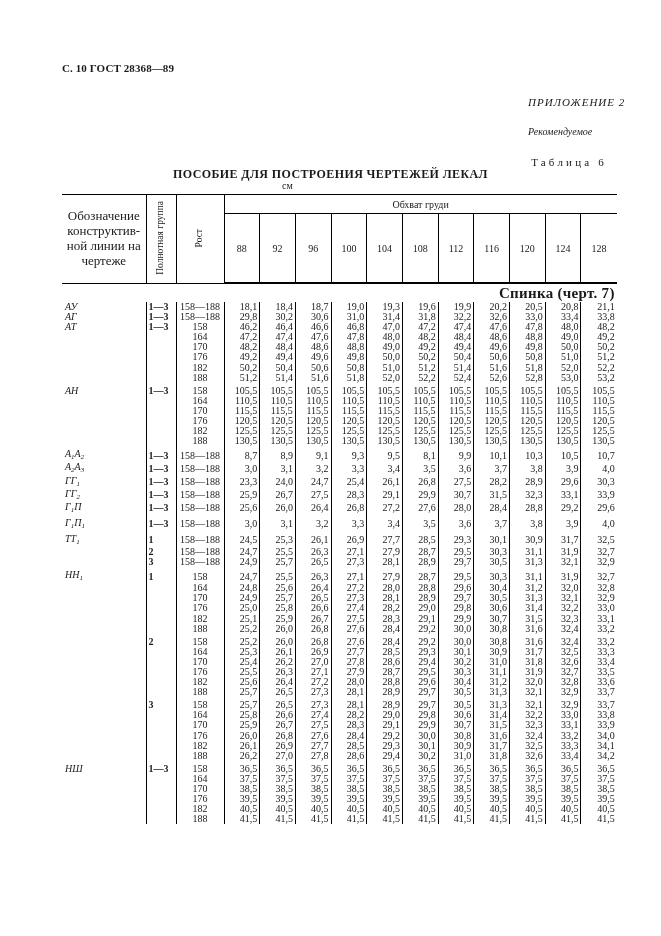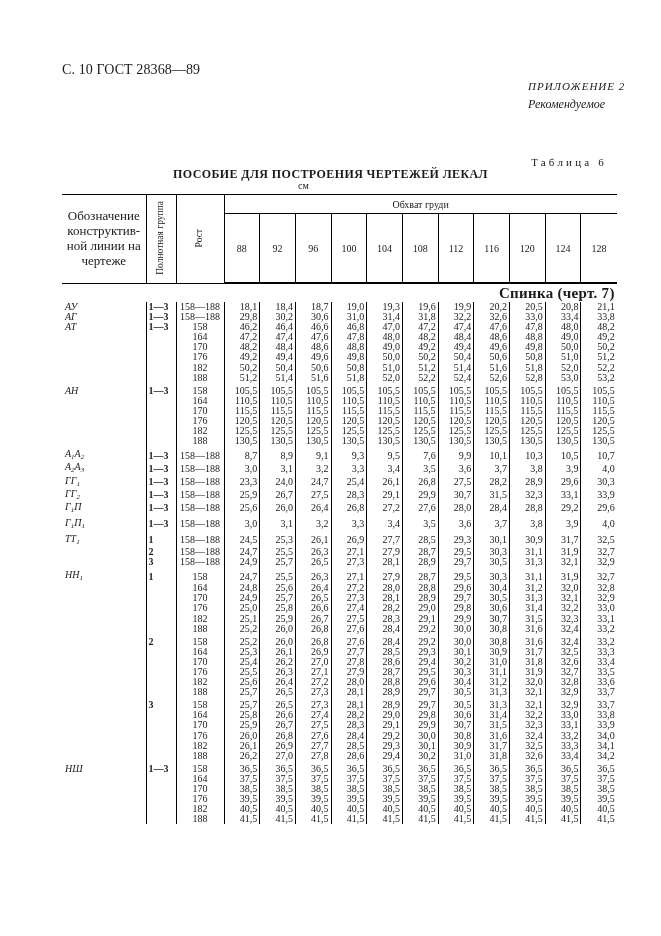--- a/index.html
+++ b/index.html
@@ -2,36 +2,36 @@
 <html><head>
 <meta charset="utf-8">
 <style>
   html, body { margin: 0; padding: 0; background: #ffffff; }
   body {
     width: 661px; height: 936px; position: relative; overflow: hidden;
     font-family: "Liberation Serif", "DejaVu Serif", serif; color: #1a1a1a;
   }
   .page-header {
     position: absolute; left: 62px; top: 62px;
-    font-weight: normal; font-size: 14px; letter-spacing: 0.1px;
+    font-weight: bold; font-size: 11px; letter-spacing: 0.1px;
   }
   .appendix {
-    position: absolute; left: 528px; top: 80px; font-style: italic;
+    position: absolute; left: 528px; top: 96px; font-style: italic;
   }
   .appendix .a1 { font-size: 11px; letter-spacing: 1px; }
-  .appendix .a2 { font-size: 12px; margin-top: 5px; }
+  .appendix .a2 { font-size: 10px; margin-top: 18px; }
   .table-label {
     position: absolute; right: 54px; top: 156px; font-size: 11px; letter-spacing: 3.2px;
   }
   .table-title {
     position: absolute; left: 0; width: 661px; top: 167px; text-align: center;
     font-weight: bold; font-size: 12px; letter-spacing: 0.4px;
   }
   .table-unit {
-    position: absolute; left: 16px; width: 575px; top: 180px; text-align: center; font-size: 10px;
+    position: absolute; left: 0; width: 575px; top: 180px; text-align: center; font-size: 10px;
   }
   table.data {
     position: absolute; left: 62px; top: 194px; width: 545px;
     border-collapse: collapse; font-size: 10px; table-layout: fixed;
   }
   table.data col.c-name { width: 84px; }
   table.data col.c-grp { width: 30px; }
   table.data col.c-h { width: 48px; }
   table.data col.c-v { width: 35.7px; }
   thead th {
@@ -349,21 +349,21 @@
       </tr>
       <tr>
         <td class="c-name gap">А<sub>1</sub>А<sub>2</sub></td>
         <td class="c-grp gap">1—3</td>
         <td class="c-h gap">158—188</td>
         <td class="gap">8,7</td>
         <td class="gap">8,9</td>
         <td class="gap">9,1</td>
         <td class="gap">9,3</td>
         <td class="gap">9,5</td>
-        <td class="gap">7,6</td>
+        <td class="gap">8,1</td>
         <td class="gap">9,9</td>
         <td class="gap">10,1</td>
         <td class="gap">10,3</td>
         <td class="gap">10,5</td>
         <td class="gap">10,7</td>
       </tr>
       <tr>
         <td class="c-name">А<sub>2</sub>А<sub>3</sub></td>
         <td class="c-grp">1—3</td>
         <td class="c-h">158—188</td>

